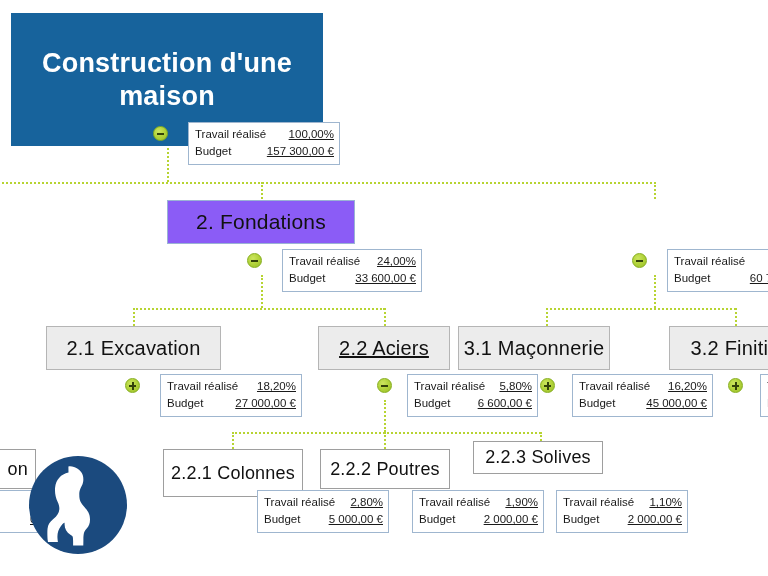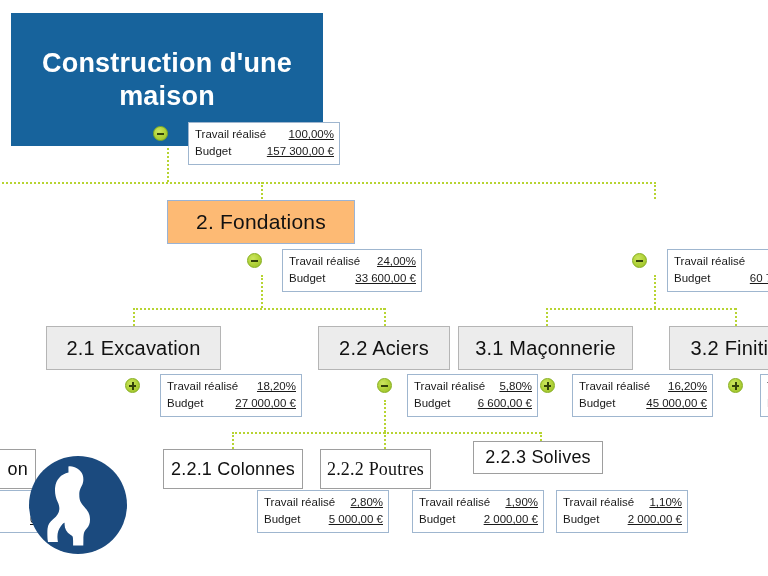--- a/index.html
+++ b/index.html
@@ -36,21 +36,21 @@
     background:#17639c;
     border:none;
     color:#ffffff;
     font-size:27px;
     font-weight:bold;
     line-height:1.22;
     flex-direction:column;
     padding:0 14px;
   }
   .node.lvl2{
-    background:#fdba74;
+    background:#8b5cf6;
     border:1px solid #9ab3d4;
     color:#111111;
     font-size:21px;
   }
   .node.lvl3{
     background:#ececec;
     border:1px solid #b5b5b5;
     color:#111111;
     font-size:20px;
   }
@@ -191,36 +191,36 @@
     <div class="row">
       <span class="lbl">Travail réalisé</span>
       <span class="val">18,20%</span>
     </div>
     <div class="row">
       <span class="lbl">Budget</span>
       <span class="val">27 000,00 €</span>
     </div>
   </div>
 
-  <div class="node lvl3" style="left:318px;top:326px;width:132px;height:44px;">
+  <div class="node lvl3" style="left:318px;top:326px;width:132px;height:44px;text-decoration:underline;">
     <span>2.2  Aciers</span>
   </div>
   <div class="knob" style="left:377px;top:378px;"></div>
   <div class="info" style="left:391px;top:374px;width:131px;">
     <div class="row">
       <span class="lbl">Travail réalisé</span>
       <span class="val">5,80%</span>
     </div>
     <div class="row">
       <span class="lbl">Budget</span>
       <span class="val">6 600,00 €</span>
     </div>
   </div>
 
-  <div class="node lvl3" style="left:458px;top:326px;width:175px;height:44px;">
+  <div class="node lvl3" style="left:458px;top:326px;width:152px;height:44px;">
     <span>3.1  Maçonnerie</span>
   </div>
   <div class="knob plus" style="left:540px;top:378px;"></div>
   <div class="info" style="left:556px;top:374px;width:141px;">
     <div class="row">
       <span class="lbl">Travail réalisé</span>
       <span class="val">16,20%</span>
     </div>
     <div class="row">
       <span class="lbl">Budget</span>
@@ -234,35 +234,35 @@
   <div class="knob plus" style="left:728px;top:378px;"></div>
   <div class="info" style="left:744px;top:374px;width:141px;">
     <div class="row">
       <span class="lbl">Trav</span>
     </div>
     <div class="row">
       <span class="lbl">Bud</span>
     </div>
   </div>
 
-  <div class="node lvl4" style="left:163px;top:449px;width:140px;height:40px;align-items:center;">
+  <div class="node lvl4" style="left:163px;top:449px;width:140px;height:48px;align-items:center;">
     <span>2.2.1  Colonnes</span>
   </div>
   <div class="info" style="left:241px;top:490px;width:132px;">
     <div class="row">
       <span class="lbl">Travail réalisé</span>
       <span class="val">2,80%</span>
     </div>
     <div class="row">
       <span class="lbl">Budget</span>
       <span class="val">5 000,00 €</span>
     </div>
   </div>
 
-  <div class="node lvl4" style="left:320px;top:449px;width:111px;height:40px;font-family:Liberation Serif, serif;">
+  <div class="node lvl4" style="left:320px;top:449px;width:130px;height:40px;">
     <span>2.2.2  Poutres</span>
   </div>
   <div class="info" style="left:396px;top:490px;width:132px;">
     <div class="row">
       <span class="lbl">Travail réalisé</span>
       <span class="val">1,90%</span>
     </div>
     <div class="row">
       <span class="lbl">Budget</span>
       <span class="val">2 000,00 €</span>

